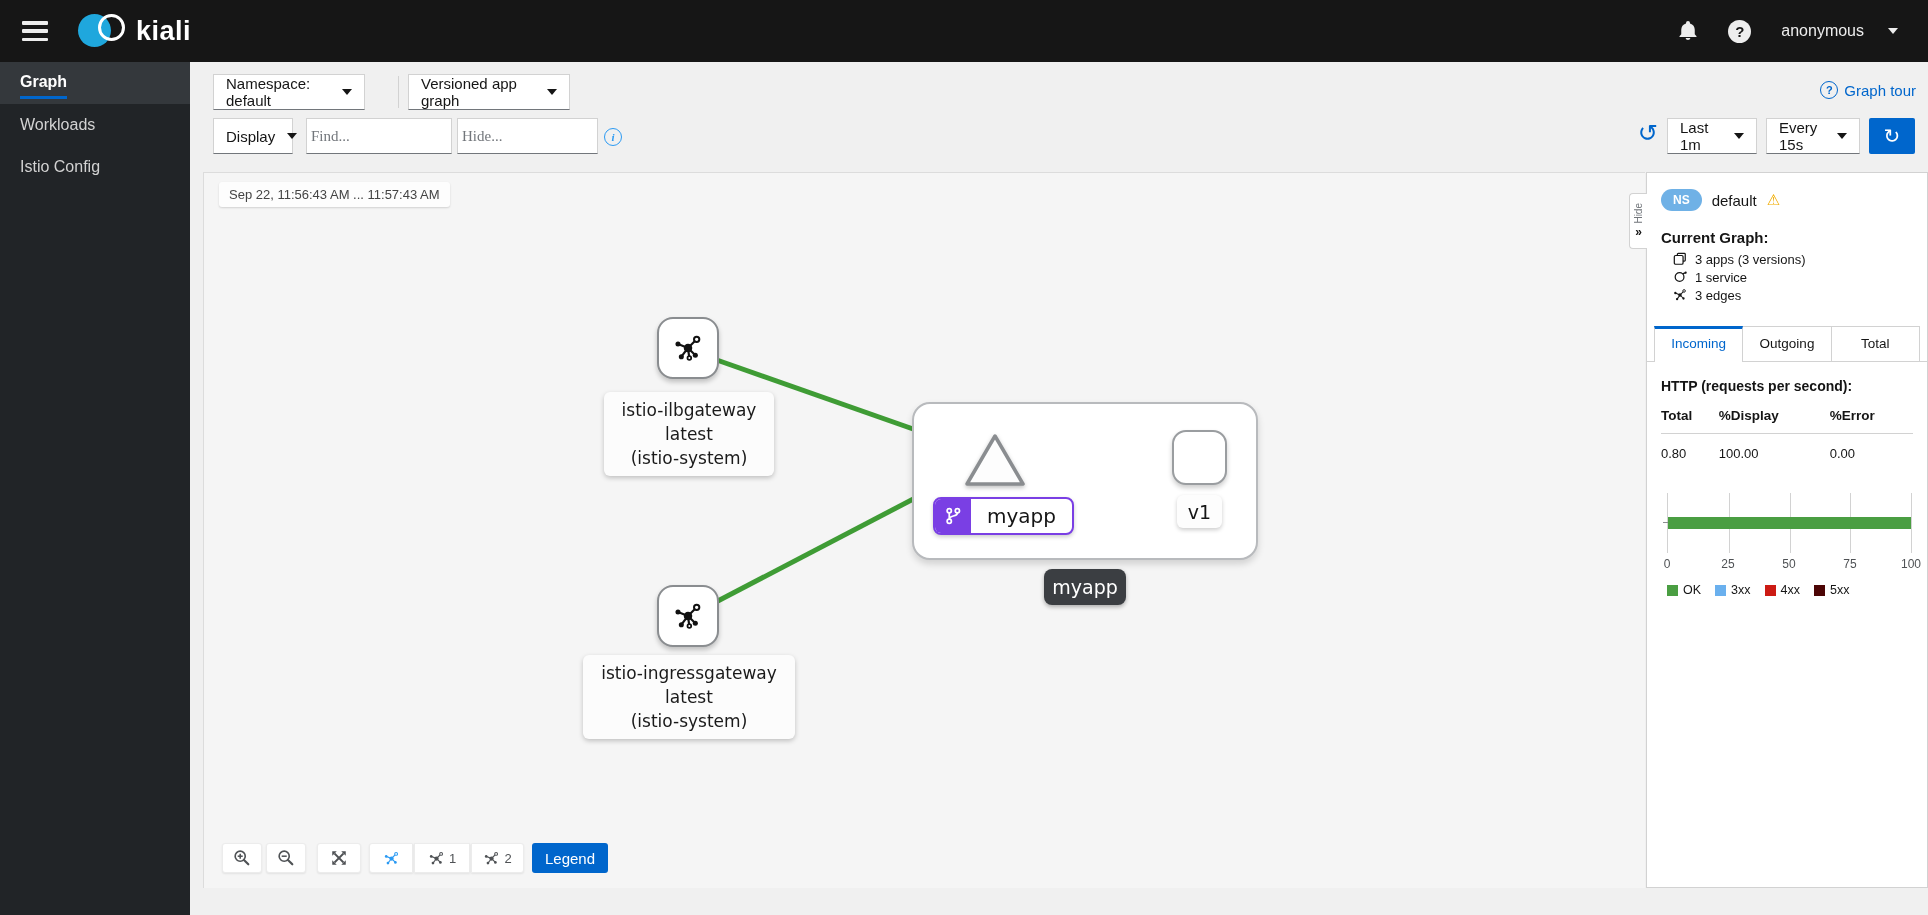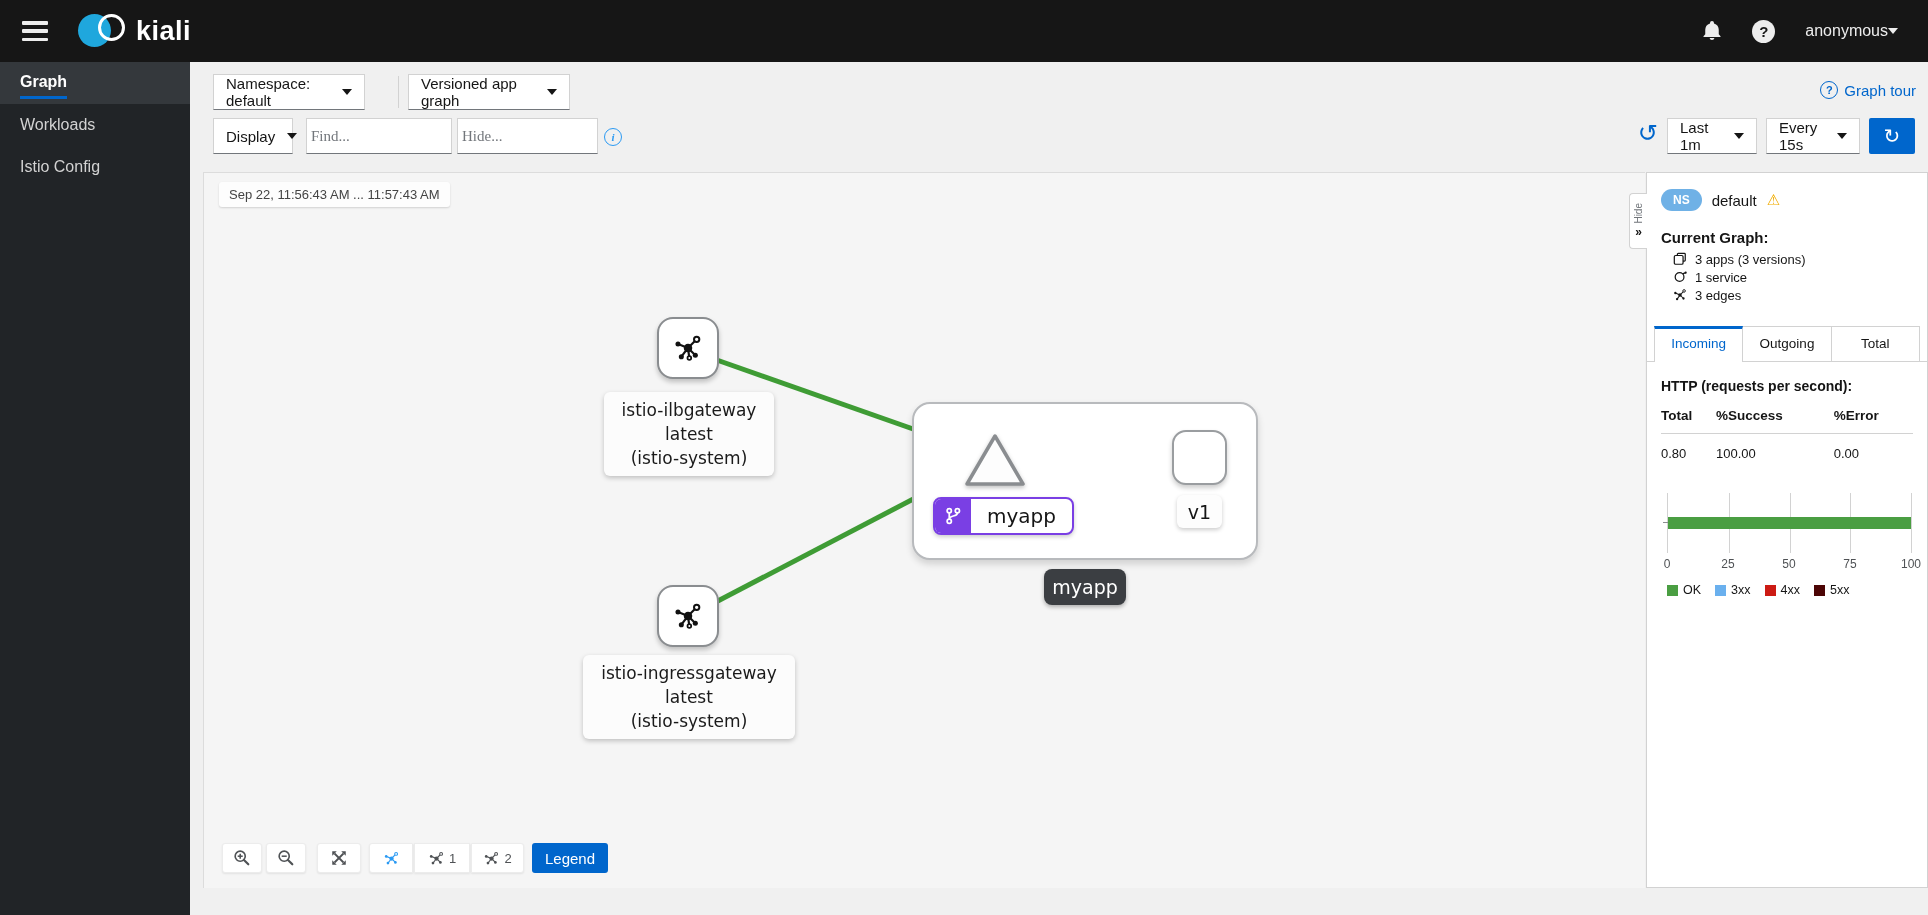--- a/index.html
+++ b/index.html
@@ -12,21 +12,21 @@
   .hamburger { width:26px; height:20px; margin-left:22px; display:flex; flex-direction:column; justify-content:space-between; cursor:pointer; }
   .hamburger span { display:block; height:3.5px; background:#ededed; border-radius:1px; }
   .brand { display:flex; align-items:center; margin-left:30px; }
   .logo-circles { position:relative; width:52px; height:36px; }
   .logo-c1 { position:absolute; left:0; top:1px; width:33px; height:33px; border-radius:50%; background:#1fa7dd; }
   .logo-c2 { position:absolute; left:20px; top:1px; width:27px; height:27px; border-radius:50%; border:3.5px solid #fff; background:transparent; }
   .brand-text { color:#fff; font-size:27px; font-weight:bold; letter-spacing:.5px; margin-left:6px; }
   .topbar-right { margin-left:auto; display:flex; align-items:center; gap:30px; margin-right:30px; }
   .bell-icon svg { display:block; }
   .help-circle { width:23px; height:23px; border-radius:50%; background:#ededed; color:#161616; font-weight:bold; font-size:15px; display:flex; align-items:center; justify-content:center; }
-  .user-menu { display:flex; align-items:center; gap:0; color:#ededed; font-size:16px; cursor:pointer; }
+  .user-menu { display:flex; align-items:center; gap:24px; color:#ededed; font-size:16px; cursor:pointer; }
   .caret { width:0; height:0; border-left:5px solid transparent; border-right:5px solid transparent; border-top:6px solid #ededed; display:inline-block; }
 
   
   .sidebar { position:absolute; left:0; top:62px; width:190px; height:853px; background:#212427; z-index:30; }
   .nav-item { height:42px; display:flex; align-items:center; padding-left:20px; color:#d2d2d2; font-size:16px; cursor:pointer; }
   .nav-item.active { background:#34383c; }
   .nav-item.active span { color:#fff; font-weight:bold; border-bottom:3px solid #0066cc; padding-bottom:5px; margin-top:5px; }
 
   
   .dd { background:#fff; border:1px solid #d2d2d2; border-bottom:1px solid #72767b; height:36px; display:inline-flex; align-items:center; padding:0 12px; font-size:15px; color:#151515; cursor:pointer; gap:12px; }
@@ -374,21 +374,21 @@
       <div class="tab">Outgoing</div>
       <div class="tab">Total</div>
     </div>
 
     <div class="http-title">HTTP (requests per second):</div>
 
     <table class="mtable">
       <tbody>
           <tr>
         <th>Total</th>
-        <th>%Success</th>
+        <th>%Display</th>
         <th>%Error</th>
       </tr>
       <tr>
         <td>0.80</td>
         <td>100.00</td>
         <td>0.00</td>
       </tr>
     </tbody>
       </table>
 

